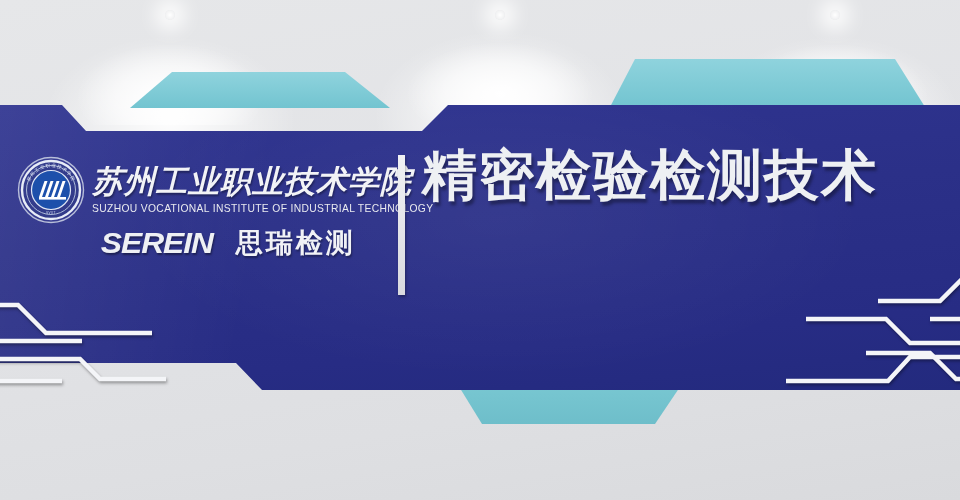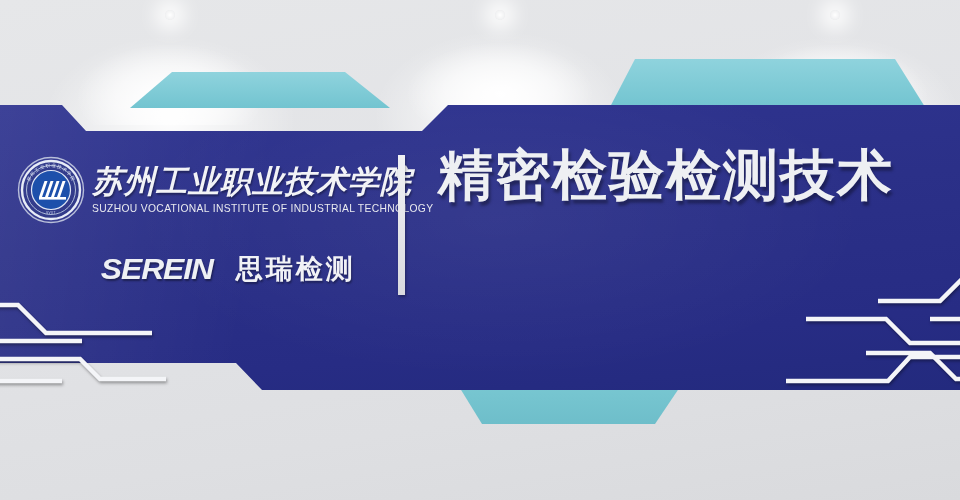--- a/index.html
+++ b/index.html
@@ -88,21 +88,21 @@
     font-style:italic;
     text-shadow:1px 2px 2px rgba(0,0,0,.35);
     white-space:nowrap;
   }
   .school-en{
     font-size:10.3px;color:#e9eaef;letter-spacing:.35px;
     margin-top:5px;white-space:nowrap;font-weight:500;
   }
 
   .brand-row{
-    margin-top:26px;display:flex;align-items:center;justify-content:center;
+    display:flex;align-items:center;justify-content:center;
     padding-left:48px;
     gap:8px;
   }
   .brand-en{
     font-size:30px;font-weight:bold;font-style:italic;letter-spacing:-1px;
     color:#eef0f4;
     text-shadow:1px 2px 2px rgba(0,0,0,.4);
     font-family:"Liberation Sans",sans-serif;
     transform:scaleX(1.06);
   }
@@ -118,21 +118,21 @@
     box-shadow:1px 2px 3px rgba(0,0,0,.3);
   }
 
   .headline{
     position:absolute;left:422px;top:40px;width:520px;
     font-family:"Liberation Serif",serif;
     font-size:55px;font-weight:bold;color:#eef0f3;
     line-height:1.12;letter-spacing:2px;
     text-shadow:2px 4px 3px rgba(0,0,0,.35);
   }
-  .headline span{display:block;margin-left:16px;}
+  .headline span{display:block;}
 
   
   .traces{position:absolute;left:0;top:105px;width:960px;height:285px;pointer-events:none;}
   .traces svg{display:block;}
 </style>
 </head>
 <body>
 
 <div id="stage">
 

